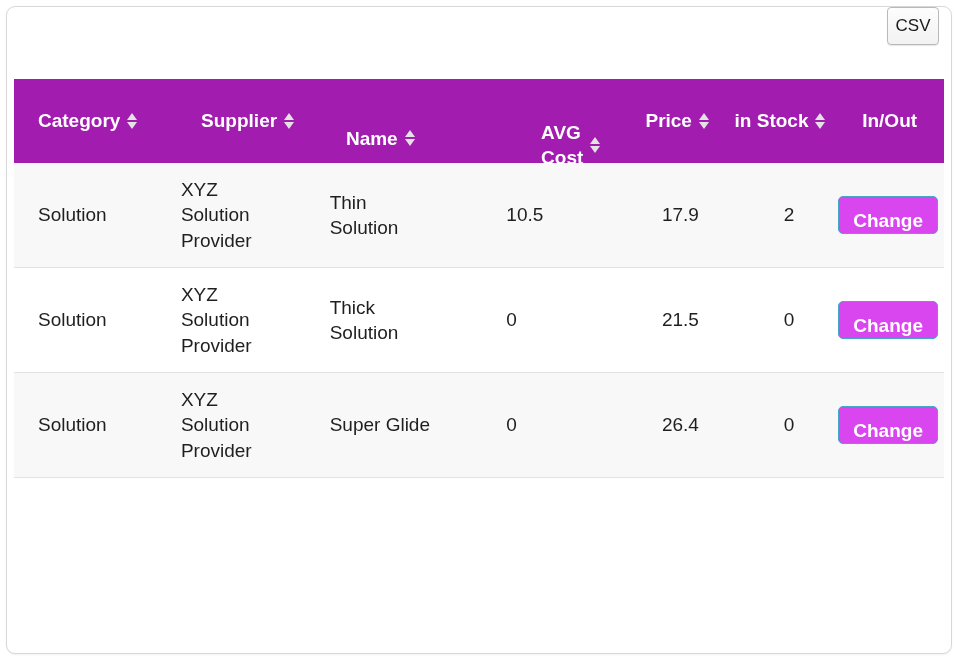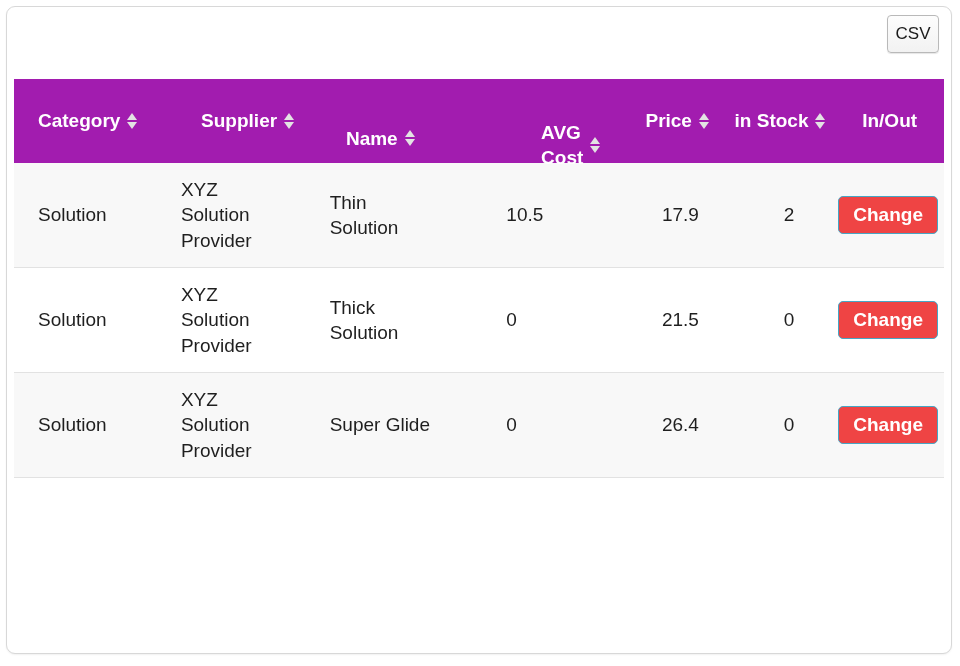--- a/index.html
+++ b/index.html
@@ -32,21 +32,21 @@
   .toolbar {
     position: absolute;
     left: 0;
     top: 0;
     right: 0;
     height: 72px;
   }
   .csv-button {
     position: absolute;
     right: 12px;
-    top: 8px;
+    top: 0;
     min-width: 52px;
     height: 38px;
     padding: 0 6px;
     box-sizing: border-box;
     display: flex;
     align-items: center;
     justify-content: center;
     background: linear-gradient(180deg, #fdfdfd 0%, #f2f2f2 100%);
     border: 1px solid #b9b9b9;
     border-radius: 4px;
@@ -160,27 +160,27 @@
   .tbody-row .c-name     { justify-content: flex-start; }
   .tbody-row .c-avgcost  { padding-right: 22px; }
   .tbody-row .c-price    { justify-content: flex-end; padding-right: 20px; }
   .tbody-row .c-instock  { justify-content: flex-end; padding-right: 38px; }
   .tbody-row .c-inout    { justify-content: center; }
 
   .wrap-text { white-space: pre-line; }
 
   .change-button {
     display: inline-flex;
-    align-items: center;
+    align-items: flex-end;
     justify-content: center;
     min-width: 100px;
     height: 38px;
     padding: 0 14px;
     box-sizing: border-box;
-    background: #ef4444;
+    background: #d946ef;
     border: 1px solid #46a6c5;
     border-radius: 5px;
     color: #ffffff;
     font-size: 19px;
     font-weight: bold;
     cursor: pointer;
     user-select: none;
   }
 
   .filler { flex: 1 1 auto; background: #ffffff; }

